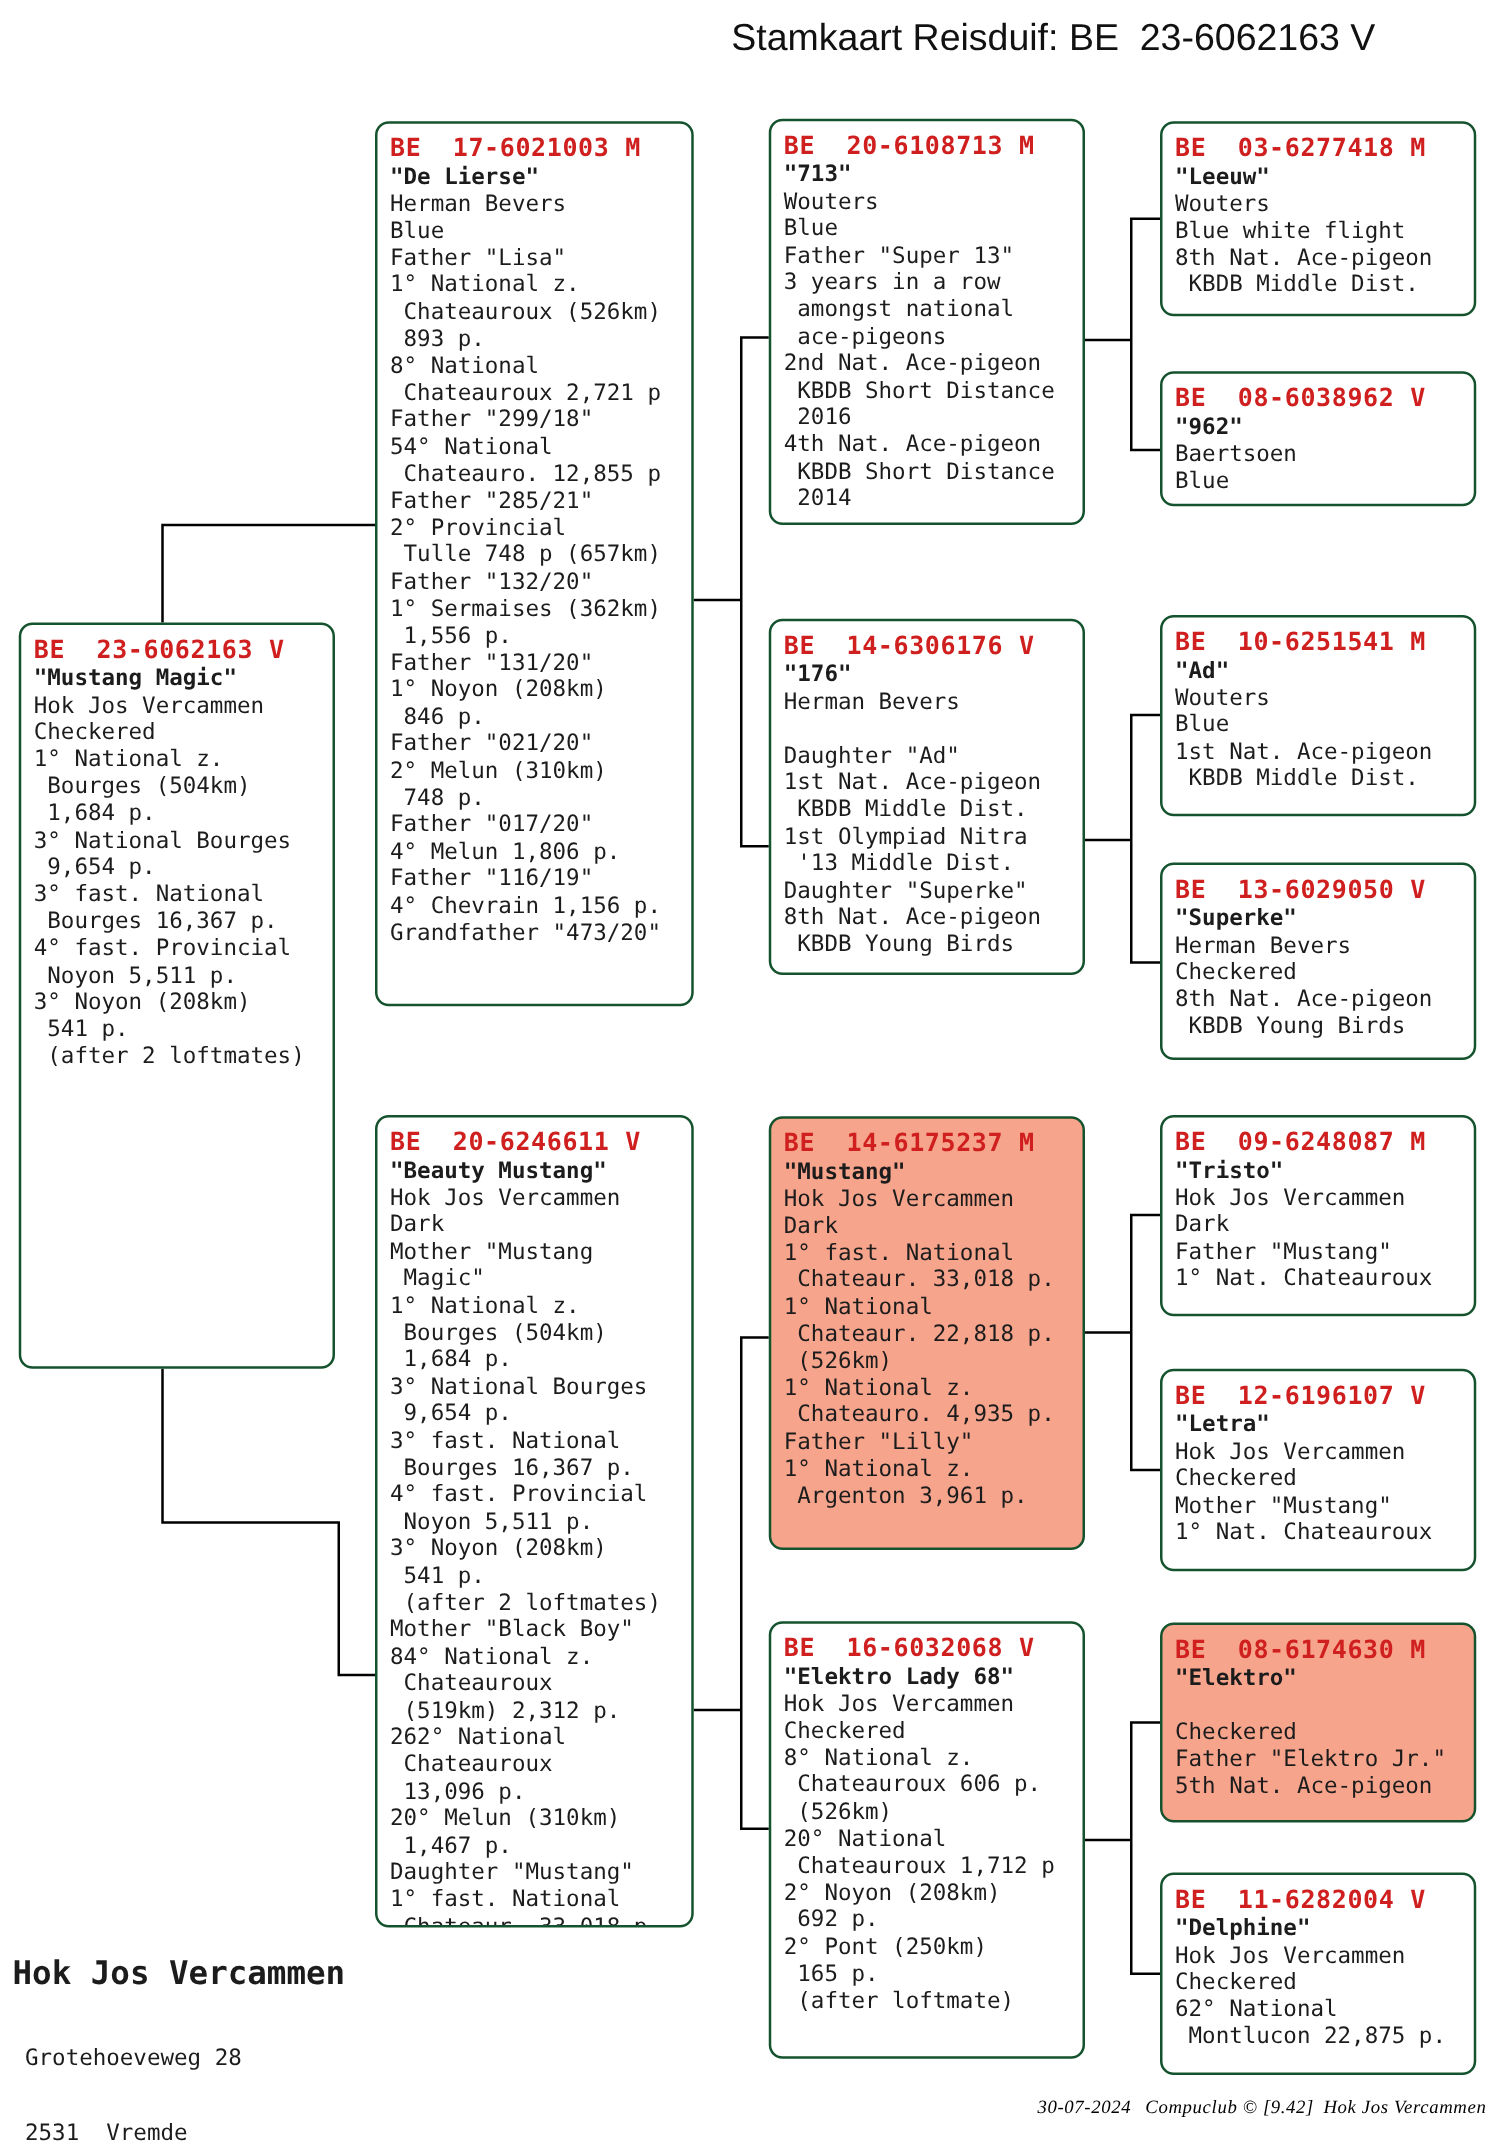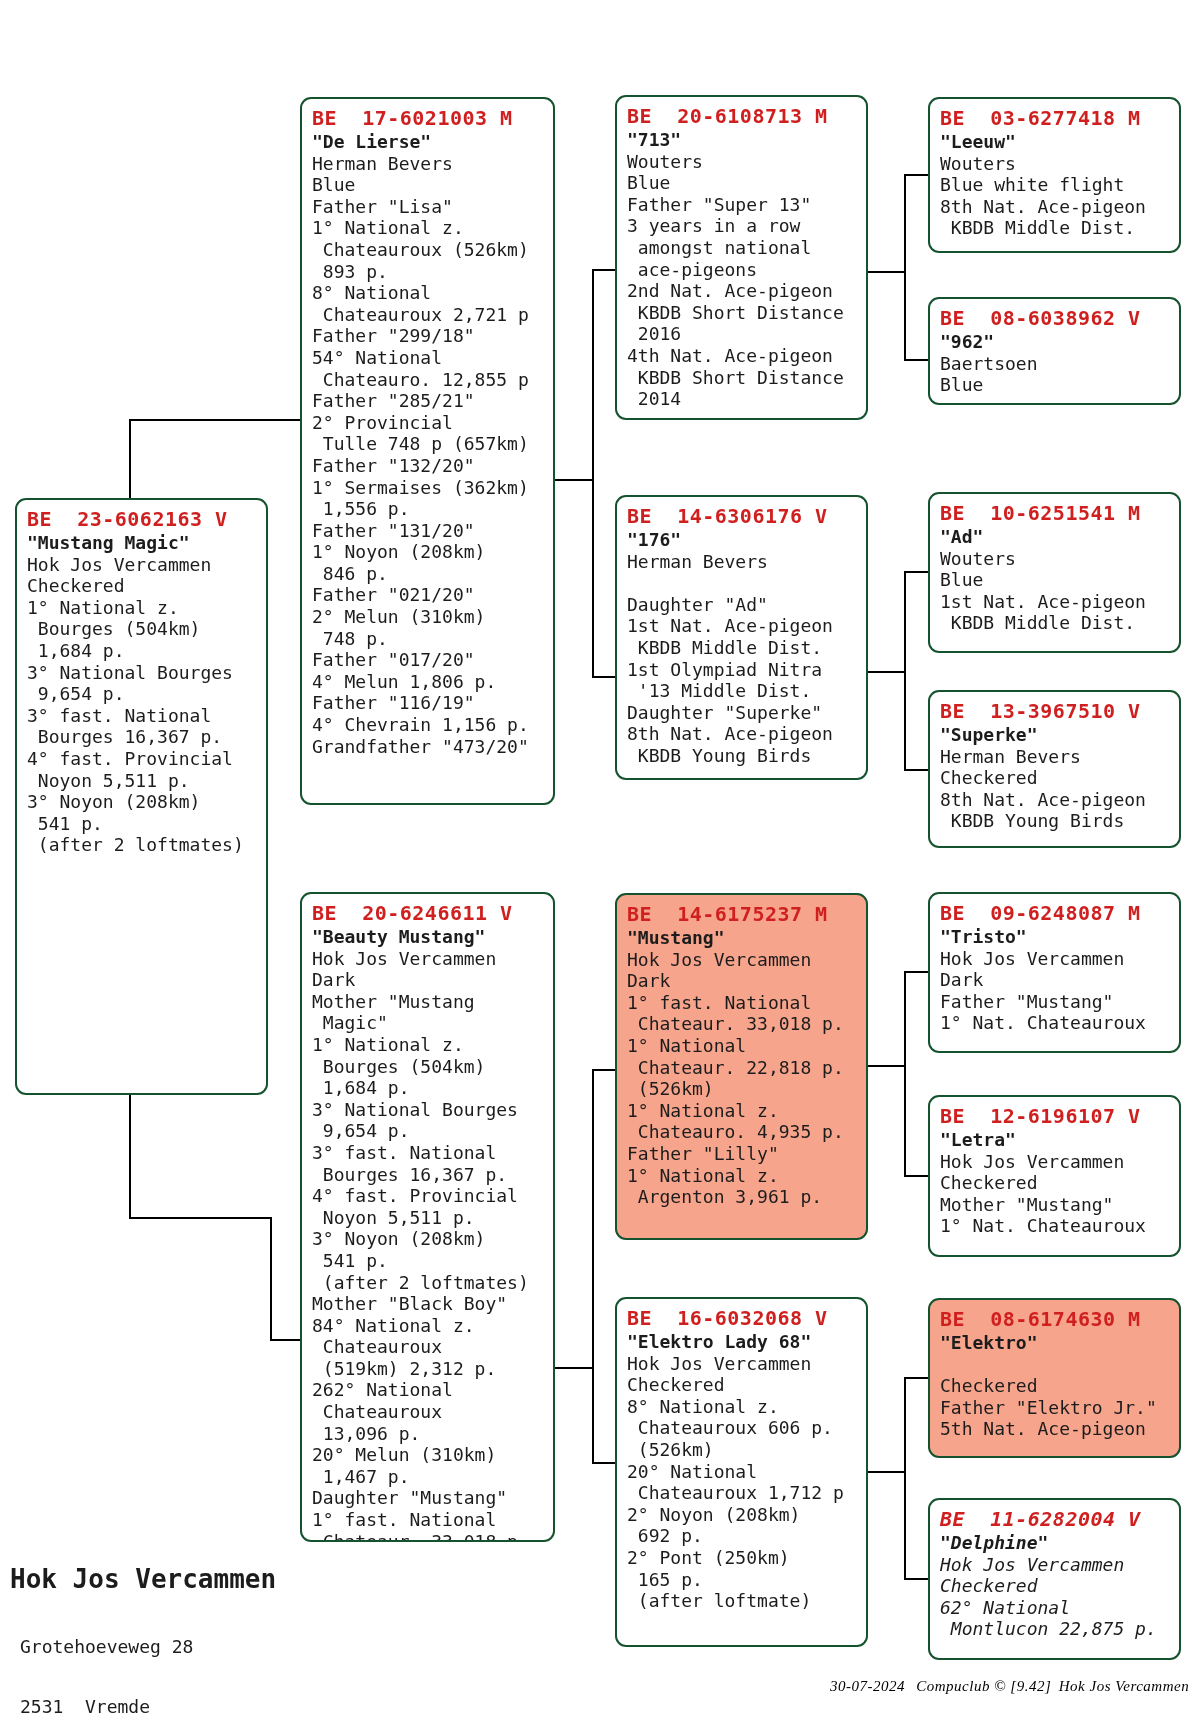--- a/index.html
+++ b/index.html
@@ -20,20 +20,21 @@
   #owner .ln{font-size:18px;line-height:22px;margin-left:10px;}
   #footer{position:absolute;top:1678px;left:830px;width:368px;
           font-family:"Liberation Serif",serif;font-style:italic;font-size:15px;color:#000000;
           white-space:pre;}
   #footer span{letter-spacing:.5px;}
 </style>
 </head>
 <body>
 
 <div id="page">
+  <div id="title">Stamkaart Reisduif: BE  23-6062163 V</div>
 
   <svg class="connectors" width="1200" height="1724">
       <path d="M130 498 V420 H300" fill="none" stroke="#000" stroke-width="2"></path>
       <path d="M130 1095 V1218 H271 V1340 H300" fill="none" stroke="#000" stroke-width="2"></path>
       <path d="M555 480 H593" fill="none" stroke="#000" stroke-width="2"></path>
       <path d="M615 270 H593 V677 H615" fill="none" stroke="#000" stroke-width="2"></path>
       <path d="M555 1368 H593" fill="none" stroke="#000" stroke-width="2"></path>
       <path d="M615 1070 H593 V1463 H615" fill="none" stroke="#000" stroke-width="2"></path>
       <path d="M868 272 H905" fill="none" stroke="#000" stroke-width="2"></path>
       <path d="M928 175 H905 V360 H928" fill="none" stroke="#000" stroke-width="2"></path>
@@ -206,21 +207,21 @@
       </div>
       <div class="box" style="left: 928px; top: 492px; width: 253px; height: 161px;">
         <div class="ring">BE  10-6251541 M</div>
         <div class="bline bname">"Ad"</div>
         <div class="bline">Wouters</div>
         <div class="bline">Blue</div>
         <div class="bline">1st Nat. Ace-pigeon</div>
         <div class="bline"> KBDB Middle Dist.</div>
       </div>
       <div class="box" style="left: 928px; top: 690px; width: 253px; height: 158px;">
-        <div class="ring">BE  13-3967510 V</div>
+        <div class="ring">BE  13-6029050 V</div>
         <div class="bline bname">"Superke"</div>
         <div class="bline">Herman Bevers</div>
         <div class="bline">Checkered</div>
         <div class="bline">8th Nat. Ace-pigeon</div>
         <div class="bline"> KBDB Young Birds</div>
       </div>
       <div class="box" style="left: 928px; top: 892px; width: 253px; height: 161px;">
         <div class="ring">BE  09-6248087 M</div>
         <div class="bline bname">"Tristo"</div>
         <div class="bline">Hok Jos Vercammen</div>
@@ -237,21 +238,21 @@
         <div class="bline">1° Nat. Chateauroux</div>
       </div>
       <div class="box hl" style="left: 928px; top: 1298px; width: 253px; height: 160px;">
         <div class="ring">BE  08-6174630 M</div>
         <div class="bline bname">"Elektro"</div>
         <div class="bline"></div>
         <div class="bline">Checkered</div>
         <div class="bline">Father "Elektro Jr."</div>
         <div class="bline">5th Nat. Ace-pigeon</div>
       </div>
-      <div class="box" style="left: 928px; top: 1498px; width: 253px; height: 162px; font-style: italic;">
+      <div class="box" style="left: 928px; top: 1498px; width: 253px; height: 162px;">
         <div class="ring">BE  11-6282004 V</div>
         <div class="bline bname">"Delphine"</div>
         <div class="bline">Hok Jos Vercammen</div>
         <div class="bline">Checkered</div>
         <div class="bline">62° National</div>
         <div class="bline"> Montlucon 22,875 p.</div>
       </div>
     </div>
 
   <div id="owner">

